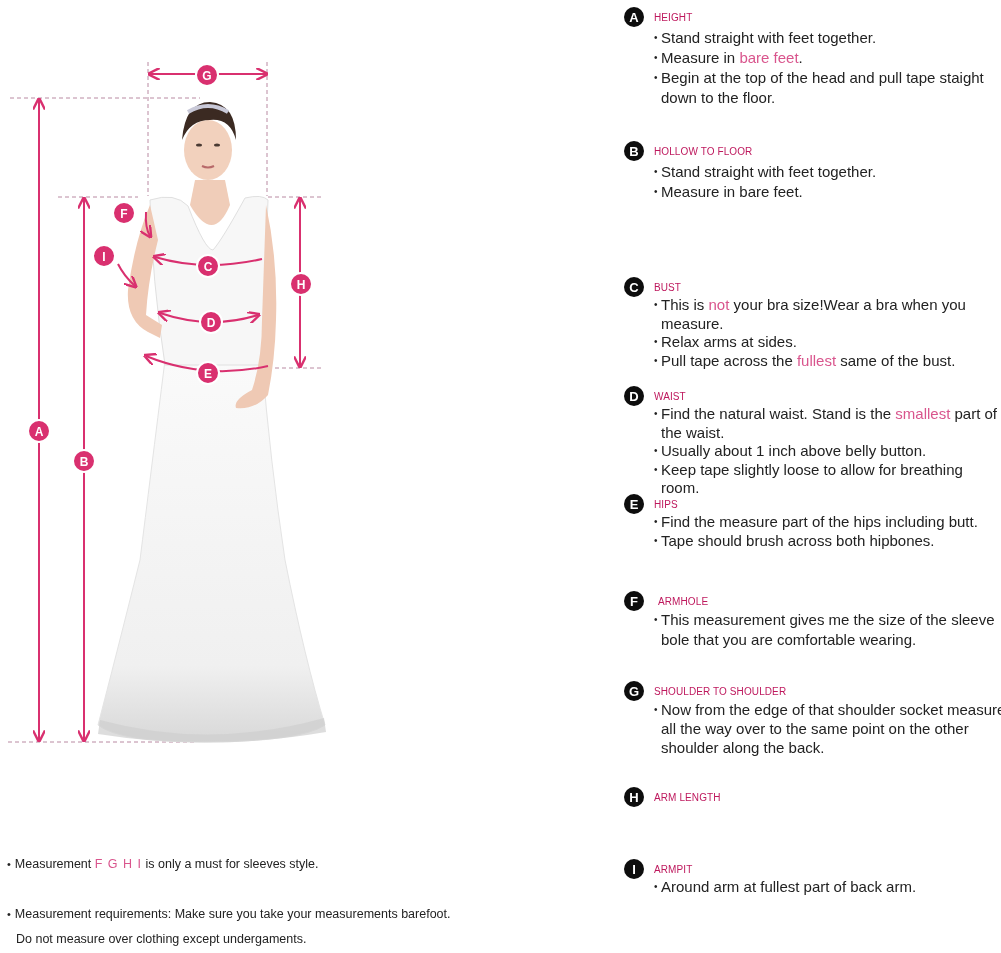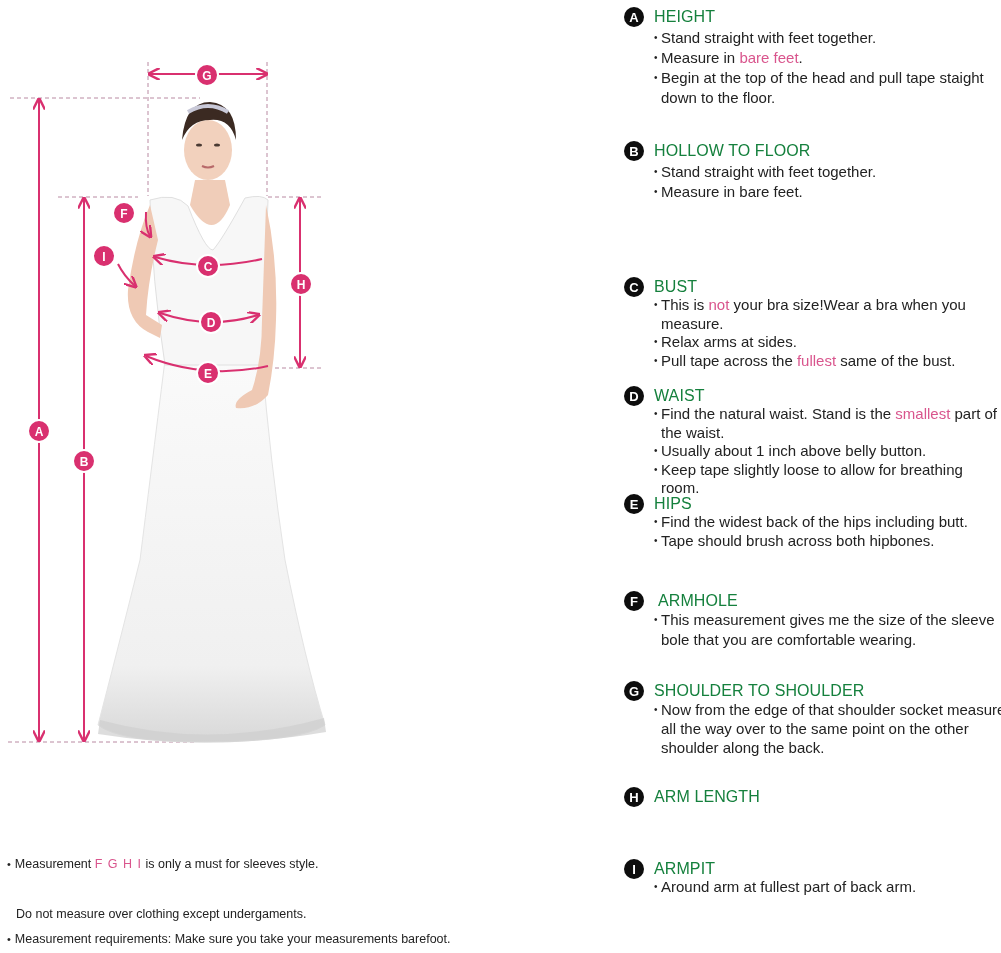--- a/index.html
+++ b/index.html
@@ -4,21 +4,21 @@
 <style>
   html, body { margin:0; padding:0; background:#ffffff; }
   body { width:1001px; height:953px; position:relative; overflow:hidden;
          font-family:"Liberation Sans", sans-serif; color:#1a1a1a; }
   #diagram { position:absolute; left:0; top:0; width:600px; height:800px; }
   .section { position:absolute; left:624px; width:376px; }
   .sec-head { display:flex; align-items:center; height:22px; }
   .badge { width:20px; height:20px; border-radius:50%; background:#0d0d0d; color:#fff;
            font-weight:bold; font-size:13px; display:flex; align-items:center; justify-content:center;
            flex:0 0 20px; }
-  .sec-title { margin-left:10px; font-size:16px; color:#15803d; letter-spacing:0.1px; }
+  .sec-title { margin-left:10px; font-size:10px; color:#be185d; letter-spacing:0.1px; }
   .bullets { margin:0; padding:0; list-style:none; }
   .bullets li { position:relative; padding-left:37px; font-size:15px; line-height:20px; color:#222; }
   .bullets li::before { content:"•"; position:absolute; left:30px; top:0; font-size:10px; }
   .pink { color:#d9558d; }
   .note { position:absolute; left:7px; font-size:12.5px; line-height:25px; color:#222; }
   .note .bul { margin-right:4px; font-size:11px; }
   .note .fghi { color:#d9558d; letter-spacing:1px; }
 </style>
 </head>
 <body>
@@ -161,21 +161,21 @@
     <li style="line-height:18.5px;"><span>Keep tape slightly loose to allow for breathing room.</span></li>
   </ul>
 </div>
 
 <div class="section" style="top:493px;">
   <div class="sec-head">
       <span class="badge">E</span>
       <span class="sec-title">HIPS</span>
     </div>
   <ul class="bullets" style="margin-top:-2px;">
-    <li style="line-height:18.5px;"><span>Find the widest back of the hips including butt.</span></li>
+    <li style="line-height:18.5px;"><span>Find the measure part of the hips including butt.</span></li>
     <li style="line-height:18.5px;"><span>Tape should brush across both hipbones.</span></li>
   </ul>
 </div>
 
 <div class="section" style="top:590px;">
   <div class="sec-head">
       <span class="badge">F</span>
       <span class="sec-title" style="margin-left:14px;">ARMHOLE</span>
     </div>
   <ul class="bullets" style="margin-top:-2px;">
@@ -207,15 +207,15 @@
     </div>
   <ul class="bullets" style="margin-top:-2px;">
     <li style="line-height:18.5px;"><span>Around arm at fullest part of back arm.</span></li>
   </ul>
 </div>
 
 <div class="note" style="top:852px;">
   <span class="bul">•</span><span>Measurement </span><span class="fghi">F G H I</span><span> is only a must for sleeves style.</span>
 </div>
 <div class="note" style="top:902px;">
+  <div><span class="bul">•</span><span>Measurement requirements: Make sure you take your measurements barefoot.</span></div>
   <div style="padding-left:9px;">Do not measure over clothing except undergaments.</div>
-  <div><span class="bul">•</span><span>Measurement requirements: Make sure you take your measurements barefoot.</span></div>
 </div>
 
 </body></html>

